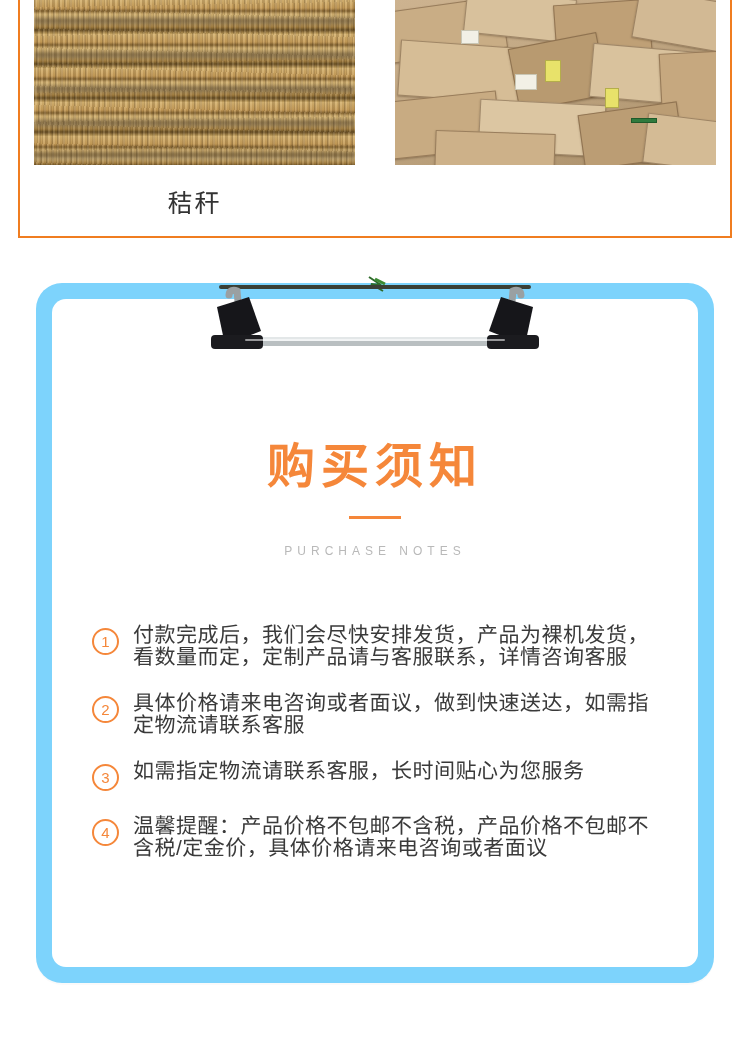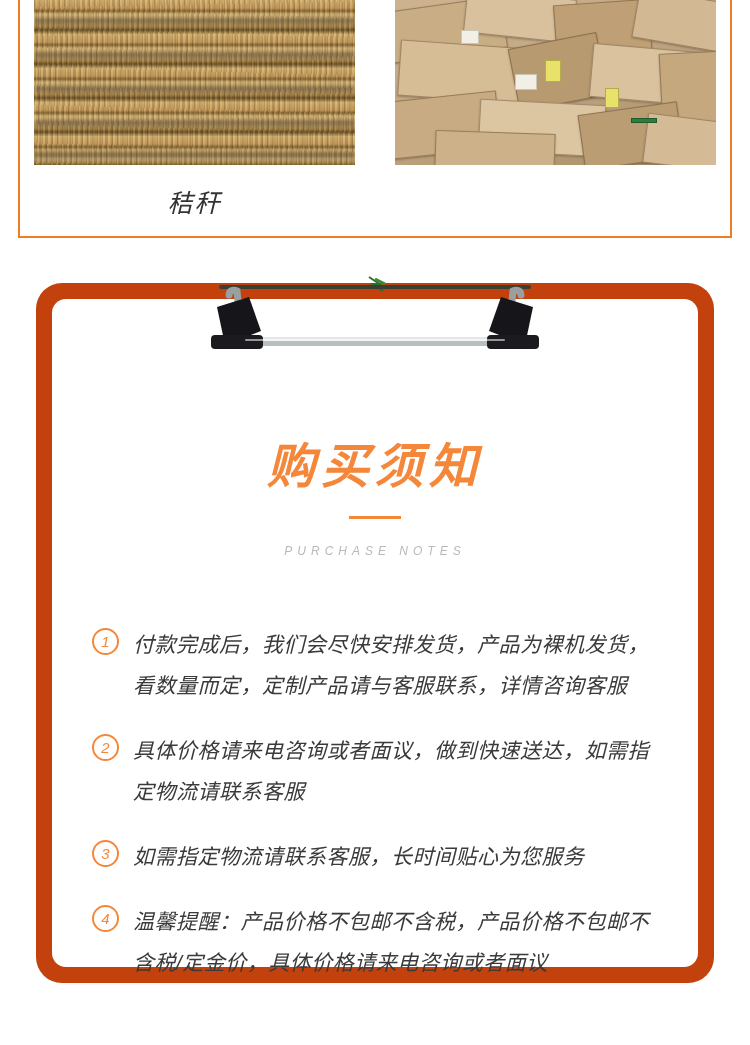--- a/index.html
+++ b/index.html
@@ -9,21 +9,20 @@
     padding: 0;
     background: #ffffff;
     font-family: "Liberation Sans", "DejaVu Sans", sans-serif;
   }
   .page {
     position: relative;
     width: 750px;
     height: 1045px;
     overflow: hidden;
     background: #ffffff;
-    font-style: italic;
   }
 
   
   .gallery {
     position: absolute;
     left: 18px;
     top: -40px;
     width: 714px;
     height: 278px;
     border: 2px solid #f07d20;
@@ -109,21 +108,21 @@
   .tag.w { background: #f2f0e6; border-color: #c9c6b4; }
   .tag.g { background: #2f7a3d; border-color: #1f5a2a; }
 
   
   .notes-card {
     position: absolute;
     left: 36px;
     top: 283px;
     width: 678px;
     height: 700px;
-    background: #c2410c;
+    background: #7dd3fc;
     border-radius: 26px;
     box-shadow: 0 2px 0 rgba(0,0,0,0.02);
   }
   .notes-inner {
     position: absolute;
     left: 16px;
     top: 16px;
     width: 646px;
     height: 668px;
     background: #ffffff;
@@ -191,21 +190,21 @@
     margin-right: 14px;
     border: 2px solid #f5873a;
     border-radius: 50%;
     color: #f5873a;
     font-size: 15px;
     line-height: 24px;
     text-align: center;
   }
   .note-text {
     font-size: 21px;
-    line-height: 41px;
+    line-height: 22px;
     color: #3a3a3a;
     letter-spacing: .5px;
   }
 </style>
 </head>
 <body>
 
 <div class="page">
 
   <div class="gallery">

